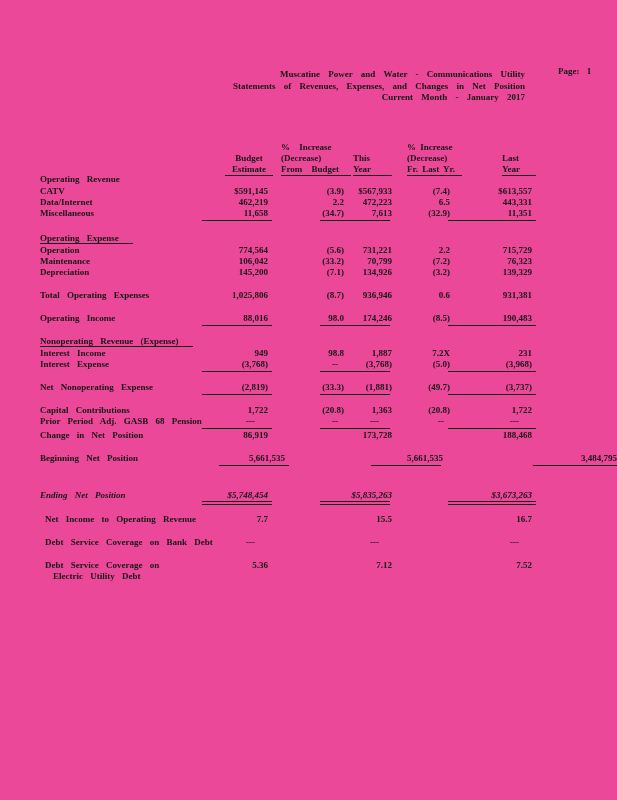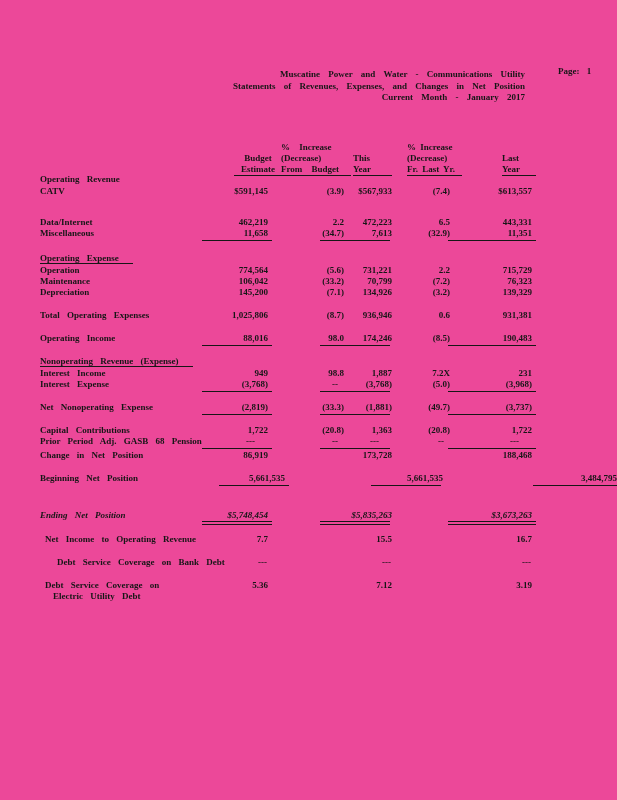--- a/index.html
+++ b/index.html
@@ -9,21 +9,21 @@
     font-size:9px; overflow:hidden;
   }
   .page-num { position:absolute; top:66px; left:558px; word-spacing:5px; }
   .title { position:absolute; top:69px; left:35px; width:490px; text-align:right; }
   .title div { line-height:11.5px; word-spacing:6px; }
 
   .col-headers { position:absolute; top:142px; left:0; height:34px; }
   .ch { position:absolute; }
   .ch div { line-height:11px; height:11px; white-space:nowrap; }
   .ch .u { border-bottom:1px solid #161616; }
-  .ch1 { left:234px; width:48px; top:11px; text-align:center; }
+  .ch1 { left:225px; width:48px; top:11px; text-align:center; }
   .ch2 { left:281px; width:70px; top:0; word-spacing:7px; }
   .ch3 { left:353px; width:39px; top:11px; }
   .ch4 { left:407px; width:55px; top:0; word-spacing:2px; }
   .ch5 { left:502px; width:34px; top:11px; }
 
   .rows { position:absolute; top:174px; left:40px; width:500px; }
   .row { display:grid; grid-template-columns:162px 66px 76px 48px 58px 82px; line-height:11px; }
   .cell { position:relative; white-space:nowrap; }
   .num { text-align:right; }
   .label { word-spacing:5px; }
@@ -88,21 +88,21 @@
         <div class="cell num c5"><span></span></div>
       </div>
       <div class="row" style="margin-top: 1px;">
         <div class="cell label"><span>CATV</span></div>
         <div class="cell num c1"><span>$591,145</span></div>
         <div class="cell num c2"><span>(3.9)</span></div>
         <div class="cell num c3"><span>$567,933</span></div>
         <div class="cell num c4"><span>(7.4)</span></div>
         <div class="cell num c5"><span>$613,557</span></div>
       </div>
-      <div class="row" style="margin-top: 20px;">
+      <div class="row" style="margin-top: 0;">
         <div class="cell label"><span>Data/Internet</span></div>
         <div class="cell num c1"><span>462,219</span></div>
         <div class="cell num c2"><span>2.2</span></div>
         <div class="cell num c3"><span>472,223</span></div>
         <div class="cell num c4"><span>6.5</span></div>
         <div class="cell num c5"><span>443,331</span></div>
       </div>
       <div class="row">
         <div class="cell label"><span>Miscellaneous</span></div>
         <div class="cell num c1"><span>11,658</span><i class="vl"></i></div>
@@ -232,31 +232,31 @@
         <div class="cell num c5"><span>$3,673,263</span><i class="vl dbl"></i></div>
       </div>
       <div class="row" style="margin-top: 13px;">
         <div class="cell label" style="padding-left: 5px;"><span>Net Income to Operating Revenue</span></div>
         <div class="cell num c1"><span>7.7</span></div>
         <div class="cell num c2"><span></span></div>
         <div class="cell num c3"><span>15.5</span></div>
         <div class="cell num c4"><span></span></div>
         <div class="cell num c5"><span>16.7</span></div>
       </div>
-      <div class="row" style="margin-top: 12px; margin-left: 12px;">
+      <div class="row" style="margin-top: 12px;">
         <div class="cell label" style="padding-left: 5px;"><span>Debt Service Coverage on Bank Debt</span></div>
         <div class="cell num c1"><span class="dash-wide">---</span></div>
         <div class="cell num c2"><span></span></div>
         <div class="cell num c3"><span class="dash-wide">---</span></div>
         <div class="cell num c4"><span></span></div>
         <div class="cell num c5"><span class="dash-wide">---</span></div>
       </div>
       <div class="row" style="margin-top: 12px;">
         <div class="cell label" style="padding-left: 5px;"><span>Debt Service Coverage on</span><span class="line2">Electric Utility Debt</span></div>
         <div class="cell num c1"><span>5.36</span></div>
         <div class="cell num c2"><span></span></div>
         <div class="cell num c3"><span>7.12</span></div>
         <div class="cell num c4"><span></span></div>
-        <div class="cell num c5"><span>3.19</span></div>
+        <div class="cell num c5"><span>7.52</span></div>
       </div>
     </div>
 
 </div>
 
 </body></html>

